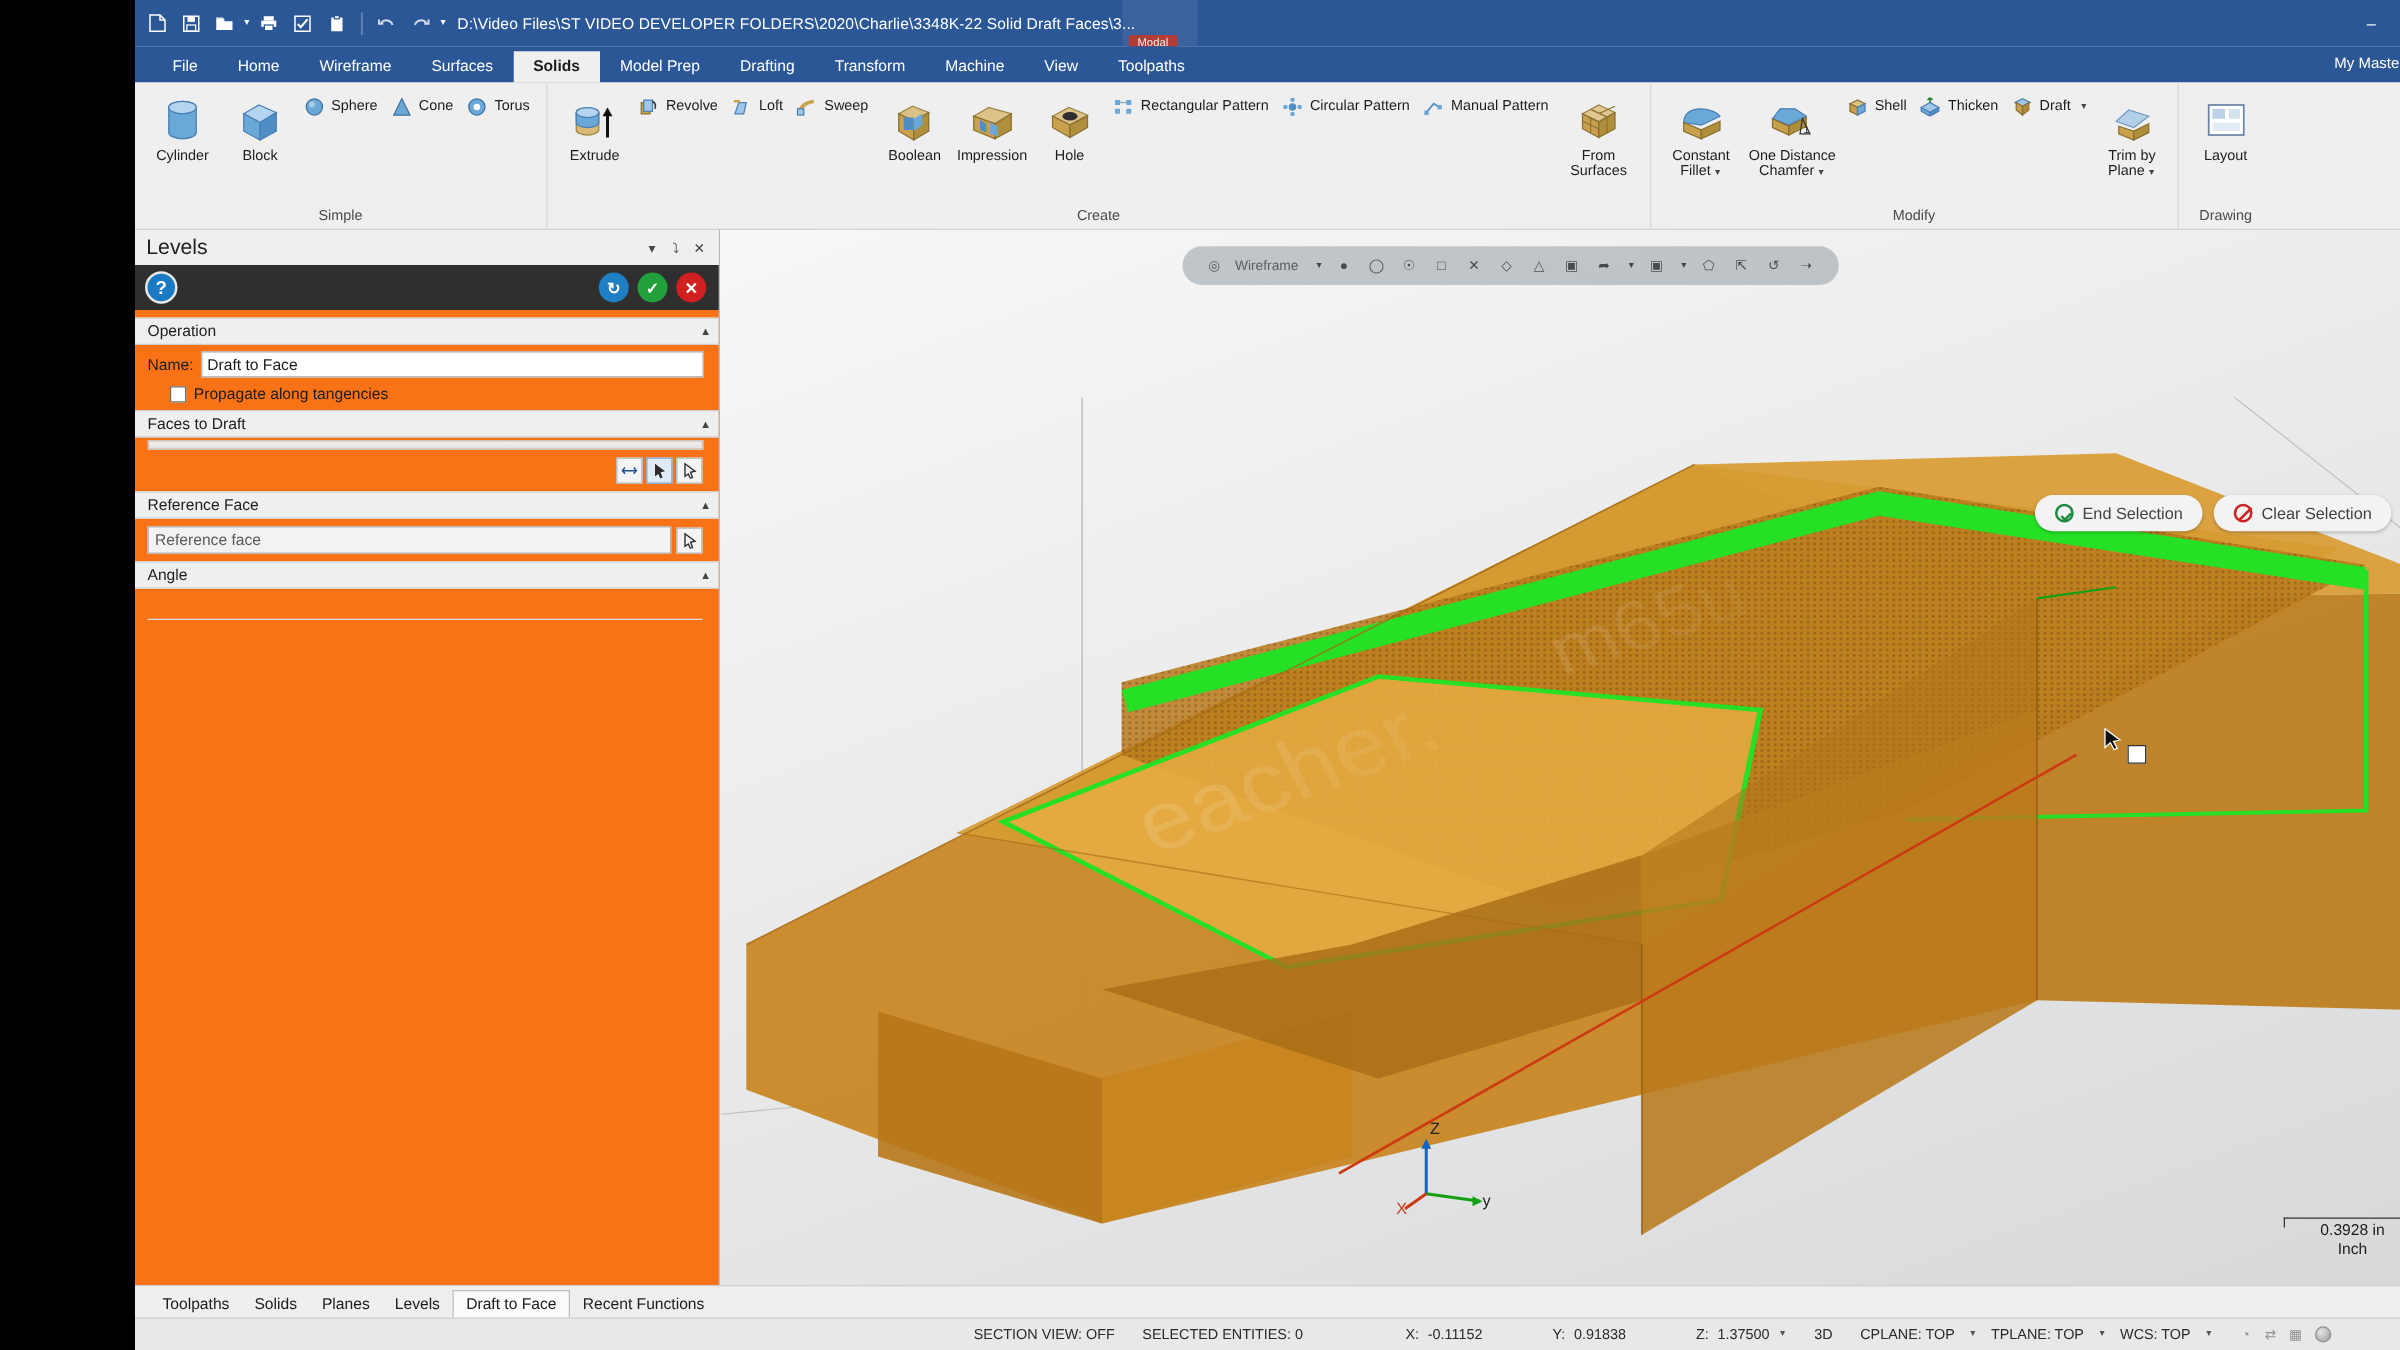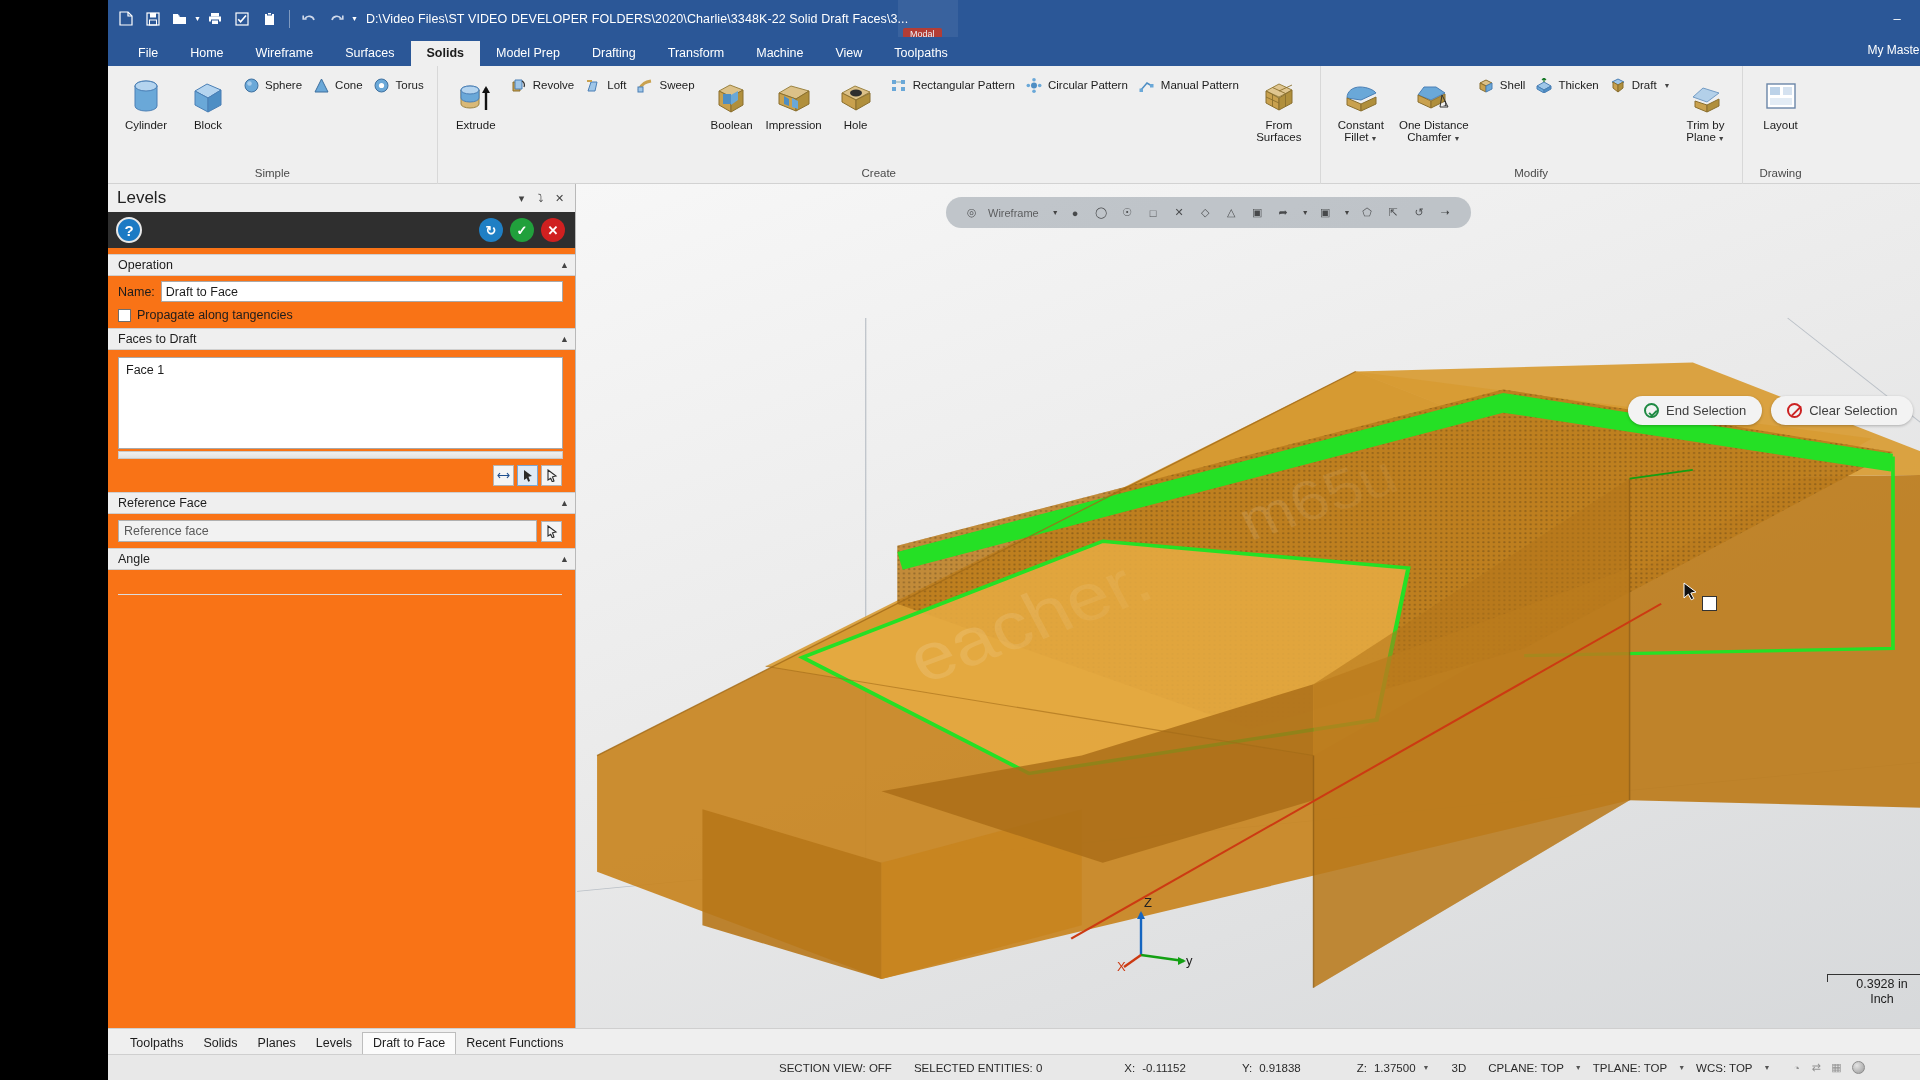--- a/index.html
+++ b/index.html
@@ -150,21 +150,21 @@
   .section-head .t { flex: 1; font-size: 12.5px; color: #1c1c1c; }
   .chev { font-size: 9px; color: #444; cursor: pointer; }
 
   .row { display: flex; align-items: center; padding: 5px 12px 0 10px; gap: 6px; }
   .row .lbl { font-size: 12.5px; color: #1c1c1c; white-space: nowrap; }
   .txtinput {
     flex: 1; height: 21px; background: #fff; border: 1px solid #a9a9a9;
     font-size: 12.5px; color: #1c1c1c; padding: 0 4px; line-height: 19px;
     font-family: "Liberation Sans", sans-serif;
   }
-  .chkrow { display: flex; align-items: center; gap: 6px; padding: 6px 10px 0; }
+  .chkrow { display: flex; align-items: center; gap: 6px; padding: 6px 28px 0; }
   .chkbox { width: 13px; height: 13px; background: #fff; border: 1px solid #6e6e6e; }
   .chkrow .lbl { font-size: 12.5px; color: #1c1c1c; }
 
   .listbox {
     margin: 7px 12px 0 10px; height: 92px; background: #fff;
     border: 1px solid #a9a9a9; font-size: 12.5px; color: #1c1c1c;
     padding: 5px 7px;
   }
   .scrollstrip {
     margin: 2px 12px 0 10px; height: 8px;
@@ -705,23 +705,20 @@
           <input class="txtinput" value="Draft to Face" style="">
         </div>
         <div class="chkrow">
           <span class="chkbox"></span>
           <span class="lbl">Propagate along tangencies</span>
         </div>
 
         <div class="section-head">
           <span class="t">Faces to Draft</span>
           <span class="chev">▲</span>
-        </div>
-        <div class="listbox">
-          <div>Face 1</div>
         </div>
         <div class="scrollstrip"></div>
         <div class="iconrow">
           <div class="ibtn">
             <svg width="13" height="11">
                 <path d="M1 5.5h11M3 3L1 5.5 3 8M10 3l2 2.5L10 8" fill="none" stroke="#1f4f8f" stroke-width="1.2"></path>
               </svg>
           </div>
           <div class="ibtn sel">
             <svg width="12" height="13">

